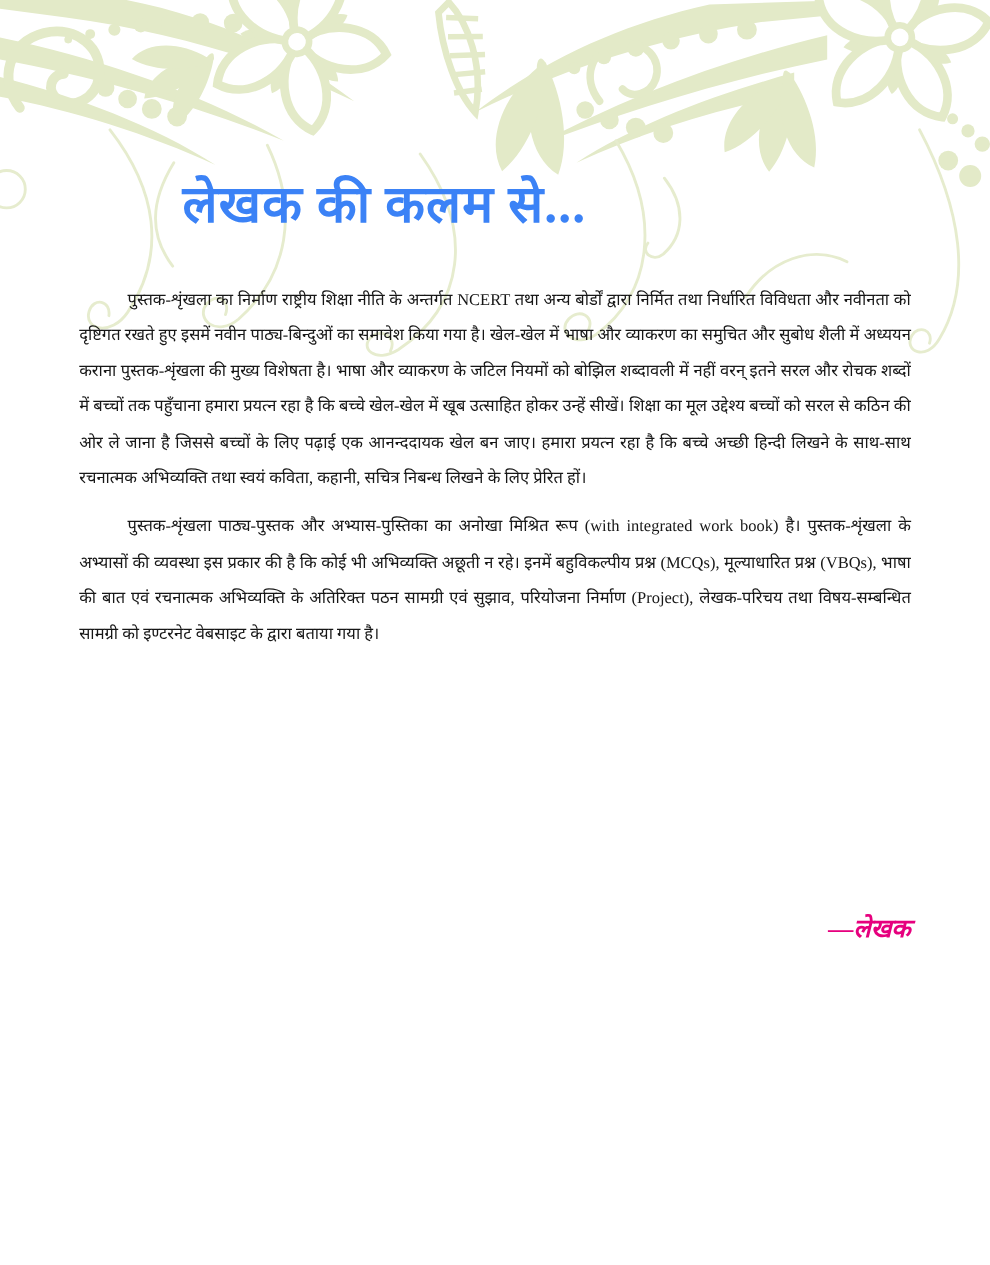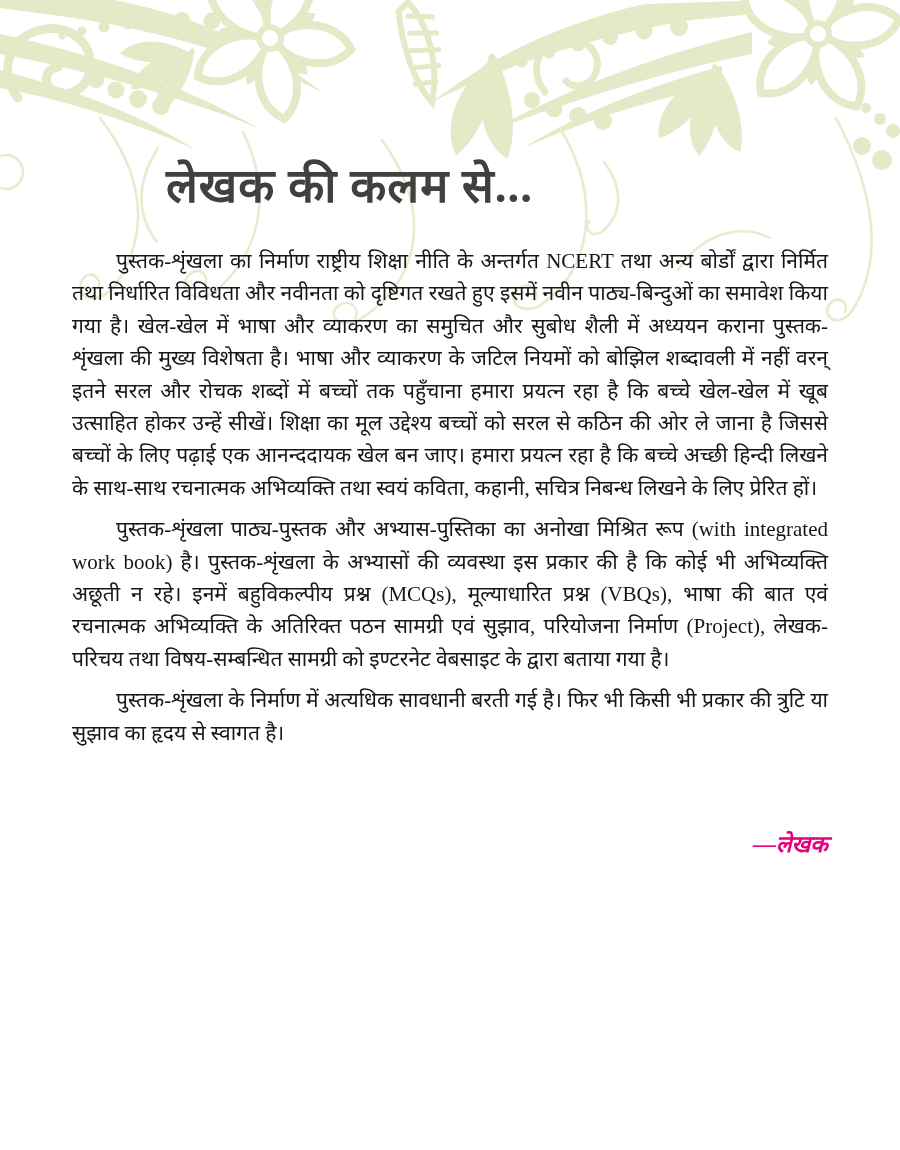--- a/index.html
+++ b/index.html
@@ -18,35 +18,35 @@
     pointer-events: none;
   }
   .title {
     position: absolute;
     top: 152px;
     left: 166px;
     margin: 0;
     font-size: 47px;
     font-weight: 700;
     letter-spacing: 1px;
-    color: #404040;
+    color: #3b82f6;
     font-family: "Liberation Serif", "DejaVu Serif", serif;
     z-index: 2;
   }
   .content {
     position: absolute;
     top: 245px;
     left: 72px;
     width: 756px;
     z-index: 2;
     color: #161616;
   }
   .content p {
-    margin: 0 0 9px 0;
-    font-size: 21px;
+    margin: 12px 0 9px 0;
+    font-size: 15px;
     line-height: 32.4px;
     text-align: justify;
     text-indent: 44px;
   }
   .signature {
     position: absolute;
     top: 808px;
     right: 72px;
     font-size: 23px;
     font-weight: 700;
@@ -195,18 +195,17 @@
         <path d="M678,270 C700,236 738,222 770,238"></path>
       </g>
     </svg>
   </div>
 
   <h1 class="title">लेखक की कलम से...</h1>
 
   <div class="content">
     <p>पुस्तक-शृंखला का निर्माण राष्ट्रीय शिक्षा नीति के अन्तर्गत NCERT तथा अन्य बोर्डों द्वारा निर्मित तथा निर्धारित विविधता और नवीनता को दृष्टिगत रखते हुए इसमें नवीन पाठ्य-बिन्दुओं का समावेश किया गया है। खेल-खेल में भाषा और व्याकरण का समुचित और सुबोध शैली में अध्ययन कराना पुस्तक-शृंखला की मुख्य विशेषता है। भाषा और व्याकरण के जटिल नियमों को बोझिल शब्दावली में नहीं वरन् इतने सरल और रोचक शब्दों में बच्चों तक पहुँचाना हमारा प्रयत्न रहा है कि बच्चे खेल-खेल में खूब उत्साहित होकर उन्हें सीखें। शिक्षा का मूल उद्देश्य बच्चों को सरल से कठिन की ओर ले जाना है जिससे बच्चों के लिए पढ़ाई एक आनन्ददायक खेल बन जाए। हमारा प्रयत्न रहा है कि बच्चे अच्छी हिन्दी लिखने के साथ-साथ रचनात्मक अभिव्यक्ति तथा स्वयं कविता, कहानी, सचित्र निबन्ध लिखने के लिए प्रेरित हों।</p>
     <p>पुस्तक-शृंखला पाठ्य-पुस्तक और अभ्यास-पुस्तिका का अनोखा मिश्रित रूप (with integrated work book) है। पुस्तक-शृंखला के अभ्यासों की व्यवस्था इस प्रकार की है कि कोई भी अभिव्यक्ति अछूती न रहे। इनमें बहुविकल्पीय प्रश्न (MCQs), मूल्याधारित प्रश्न (VBQs), भाषा की बात एवं रचनात्मक अभिव्यक्ति के अतिरिक्त पठन सामग्री एवं सुझाव, परियोजना निर्माण (Project), लेखक-परिचय तथा विषय-सम्बन्धित सामग्री को इण्टरनेट वेबसाइट के द्वारा बताया गया है।</p>
-    <p>पुस्तक-शृंखला के निर्माण में अत्यधिक सावधानी बरती गई है। फिर भी किसी भी प्रकार की त्रुटि या सुझाव का हृदय से स्वागत है।</p>
   </div>
 
   <div class="signature">—लेखक</div>
 
 </div>
 
 </body></html>

